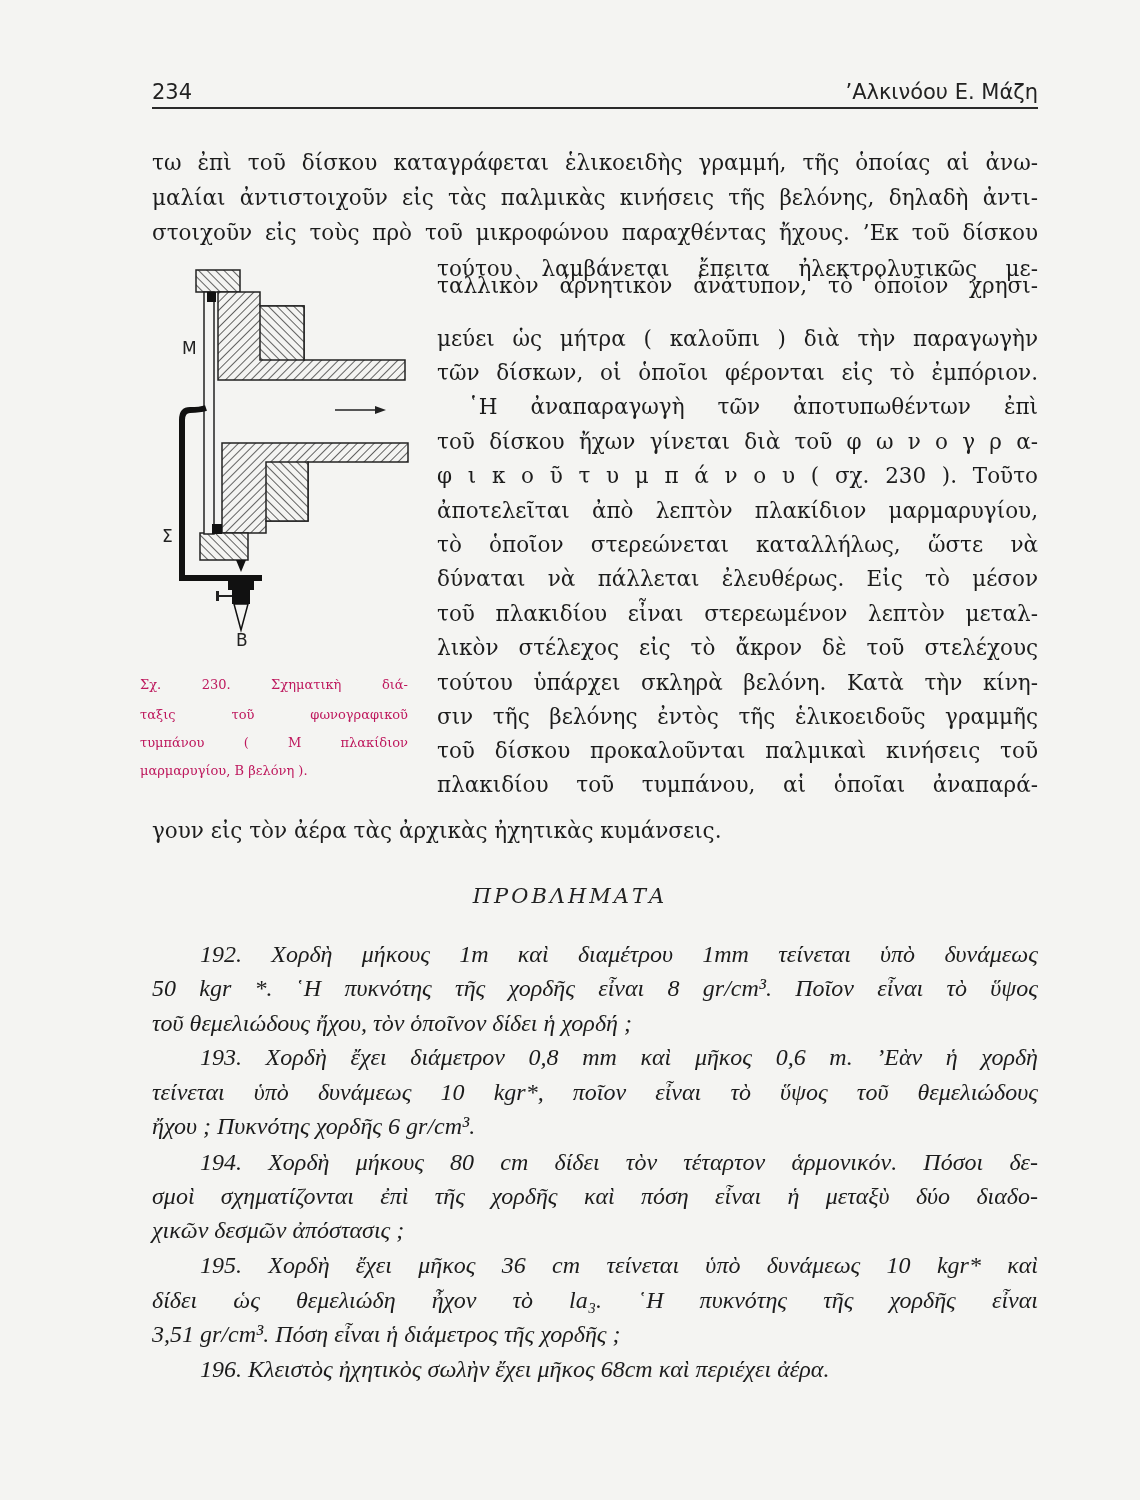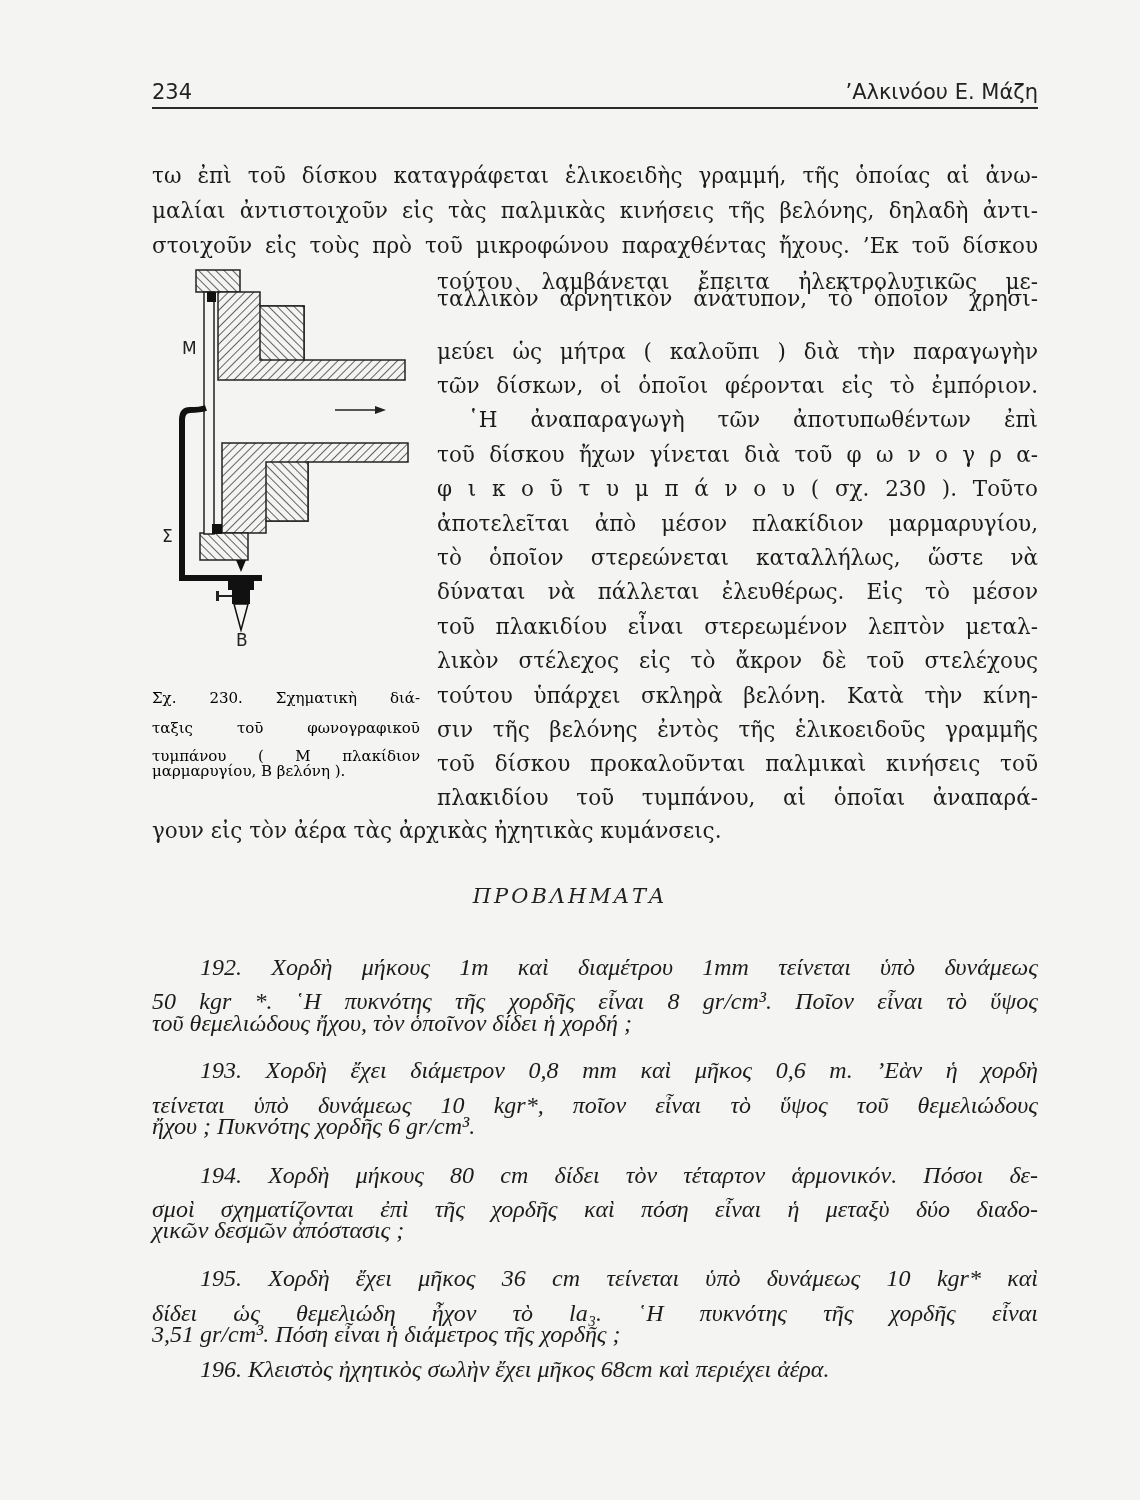--- a/index.html
+++ b/index.html
@@ -23,26 +23,26 @@
     font-family: "DejaVu Sans", sans-serif; font-size: 21px; color: #222;
   }
   .header-rule {
     position: absolute; left: 152px; top: 107px; width: 886px; height: 2px; background: #2a2a2a;
   }
   .line {
     position: absolute; font-size: 21.5px; white-space: nowrap; line-height: 1;
     font-family: "DejaVu Serif", "Liberation Serif", serif;
     color: #1c1c1c;
   }
-  .just { text-align: justify; text-align-last: justify; margin-top: 13px; }
+  .just { text-align: justify; text-align-last: justify; }
   .full { left: 152px; width: 886px; }
   .narrow { left: 437px; width: 601px; }
   .caption-line {
-    position: absolute; left: 152px; width: 268px; font-size: 15px; line-height: 1;
-    white-space: nowrap; color: #000000;
+    position: absolute; left: 140px; width: 268px; font-size: 13px; line-height: 1;
+    white-space: nowrap; color: #be185d;
   }
   .heading {
     position: absolute; left: 0; width: 1140px; top: 884px; text-align: center;
     font-style: italic; font-size: 21px; letter-spacing: 3px; color: #222;
     font-family: "DejaVu Serif", "Liberation Serif", serif;
   }
   .it { font-style: italic; font-family: "Liberation Serif", "DejaVu Serif", serif; font-size: 24px; }
   .figure { position: absolute; left: 160px; top: 258px; width: 260px; height: 400px; }
   .fig-label { position: absolute; font-family: "DejaVu Sans", sans-serif; font-size: 17px; color: #222; }
 </style>
@@ -59,21 +59,21 @@
 <div class="line full just" style="top:187px">μαλίαι ἀντιστοιχοῦν εἰς τὰς παλμικὰς κινήσεις τῆς βελόνης, δηλαδὴ ἀντι-</div>
 <div class="line full just" style="top:222px">στοιχοῦν εἰς τοὺς πρὸ τοῦ μικροφώνου παραχθέντας ἤχους. ’Εκ τοῦ δίσκου</div>
 
 <div class="line narrow just" style="top:258px">τούτου λαμβάνεται ἔπειτα ἠλεκτρολυτικῶς με-</div>
 <div class="line narrow just" style="top:275px">ταλλικὸν ἀρνητικὸν ἀνάτυπον, τὸ ὁποῖον χρησι-</div>
 <div class="line narrow just" style="top:328px">μεύει ὡς μήτρα ( καλοῦπι ) διὰ τὴν παραγωγὴν</div>
 <div class="line narrow just" style="top:362px">τῶν δίσκων, οἱ ὁποῖοι φέρονται εἰς τὸ ἐμπόριον.</div>
 <div class="line narrow just" style="top:396px; left:468px; width:570px">῾Η ἀναπαραγωγὴ τῶν ἀποτυπωθέντων ἐπὶ</div>
 <div class="line narrow just" style="top:431px">τοῦ δίσκου ἤχων γίνεται διὰ τοῦ φ ω ν ο γ ρ α-</div>
 <div class="line narrow just" style="top:465px">φ ι κ ο ῦ   τ υ μ π ά ν ο υ  ( σχ.  230 ).  Τοῦτο</div>
-<div class="line narrow just" style="top:500px">ἀποτελεῖται ἀπὸ μέσον πλακίδιον μαρμαρυγίου,</div>
+<div class="line narrow just" style="top:500px">ἀποτελεῖται ἀπὸ λεπτὸν πλακίδιον μαρμαρυγίου,</div>
 <div class="line narrow just" style="top:534px">τὸ ὁποῖον στερεώνεται καταλλήλως, ὥστε νὰ</div>
 <div class="line narrow just" style="top:568px">δύναται νὰ πάλλεται ἐλευθέρως. Εἰς τὸ μέσον</div>
 <div class="line narrow just" style="top:603px">τοῦ πλακιδίου εἶναι στερεωμένον λεπτὸν μεταλ-</div>
 <div class="line narrow just" style="top:637px">λικὸν στέλεχος εἰς τὸ ἄκρον δὲ τοῦ στελέχους</div>
 <div class="line narrow just" style="top:672px">τούτου ὑπάρχει σκληρὰ βελόνη. Κατὰ τὴν κίνη-</div>
 <div class="line narrow just" style="top:706px">σιν τῆς βελόνης ἐντὸς τῆς ἑλικοειδοῦς γραμμῆς</div>
 <div class="line narrow just" style="top:740px">τοῦ δίσκου προκαλοῦνται παλμικαὶ κινήσεις τοῦ</div>
 <div class="line narrow just" style="top:774px">πλακιδίου τοῦ τυμπάνου, αἱ ὁποῖαι ἀναπαρά-</div>
 <div class="line full" style="top:820px">γουν εἰς τὸν ἀέρα τὰς ἀρχικὰς ἠχητικὰς κυμάνσεις.</div>
 

